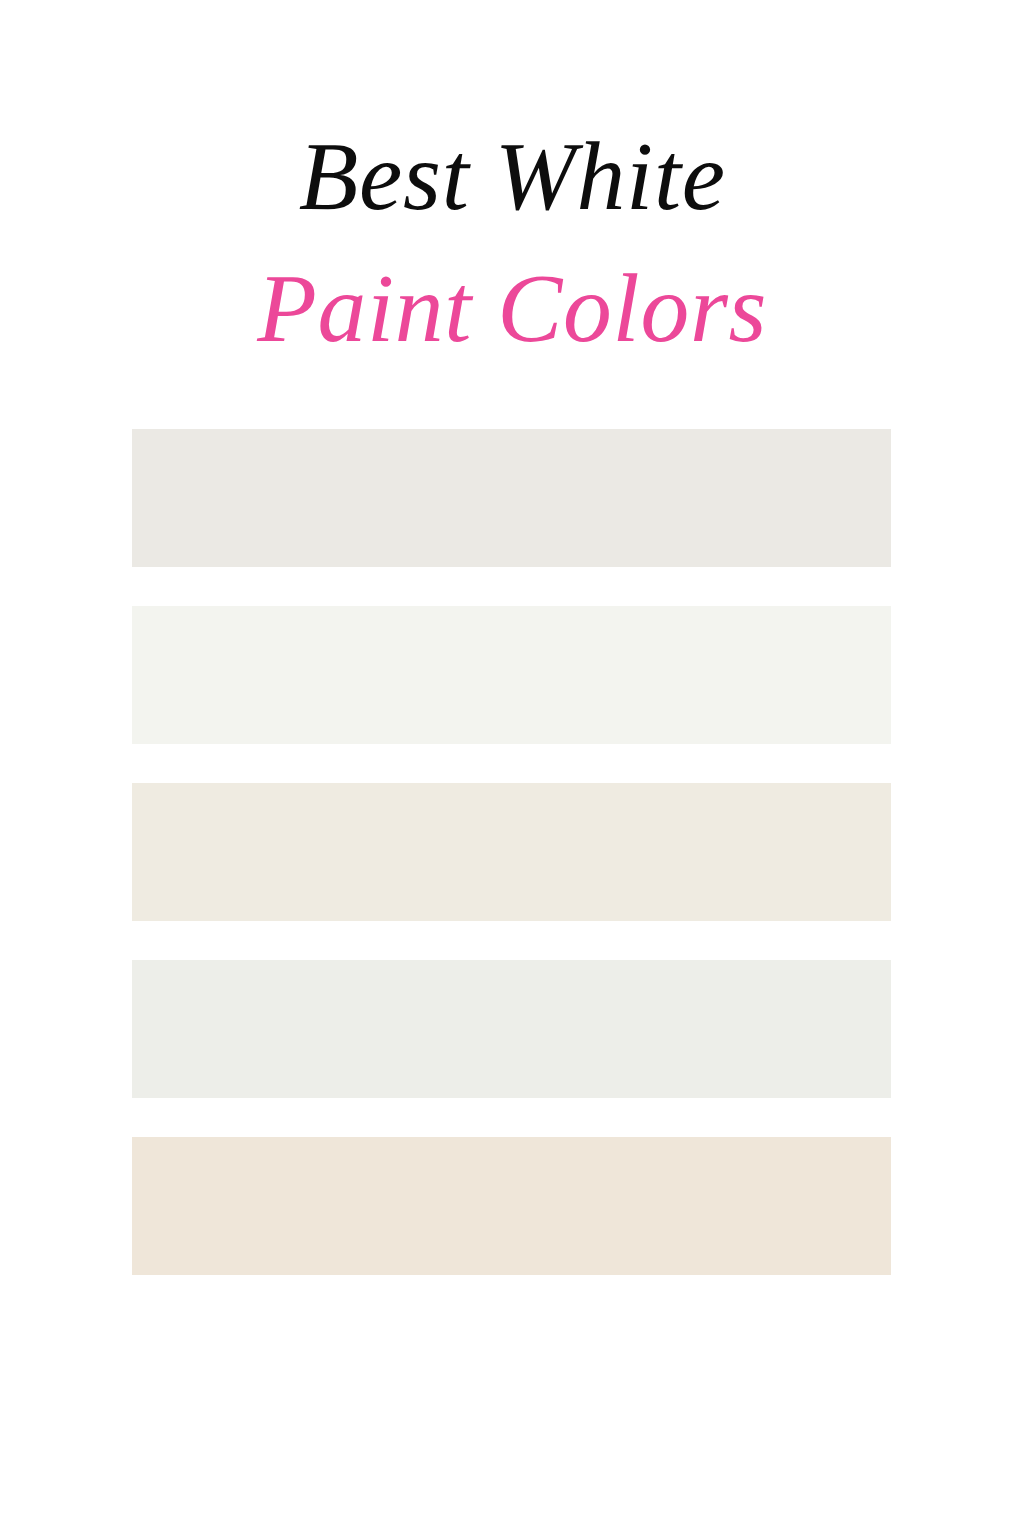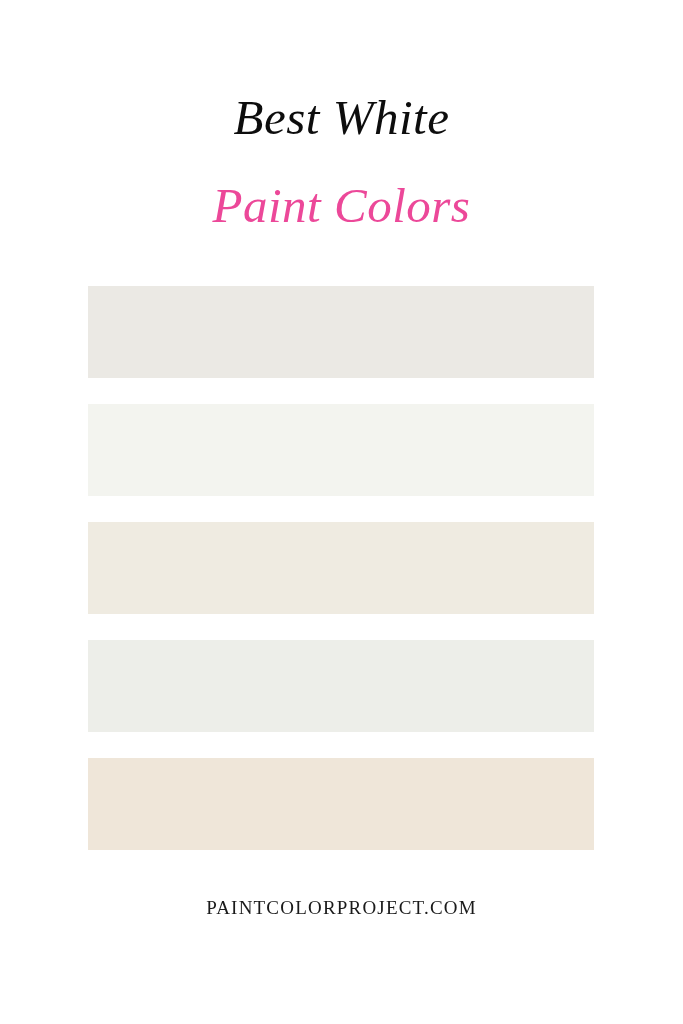--- a/index.html
+++ b/index.html
@@ -29,21 +29,21 @@
     top: 74px;
     left: 0;
     width: 683px;
     text-align: center;
   }
   .title-line {
     display: block;
     font-family: "Liberation Serif", "DejaVu Serif", serif;
     font-style: italic;
     font-weight: 400;
-    font-size: 49px;
+    font-size: 65px;
     line-height: 88px;
     letter-spacing: 0.5px;
     color: #0d0d0d;
     white-space: nowrap;
   }
 
   
   .swatches {
     position: absolute;
     top: 286px;
@@ -89,17 +89,14 @@
   </div>
 
   <div class="swatches">
     <div class="swatch" style="background-color: rgb(235, 233, 228);"></div>
     <div class="swatch" style="background-color: rgb(243, 244, 239);"></div>
     <div class="swatch" style="background-color: rgb(239, 235, 225);"></div>
     <div class="swatch" style="background-color: rgb(237, 238, 233);"></div>
     <div class="swatch" style="background-color: rgb(239, 230, 217);"></div>
   </div>
 
-  <div class="footer">
-    <span class="footer-text" style="color: rgb(26, 26, 26);">PAINTCOLORPROJECT.COM</span>
-  </div>
 
 </div>
 
 </body></html>

